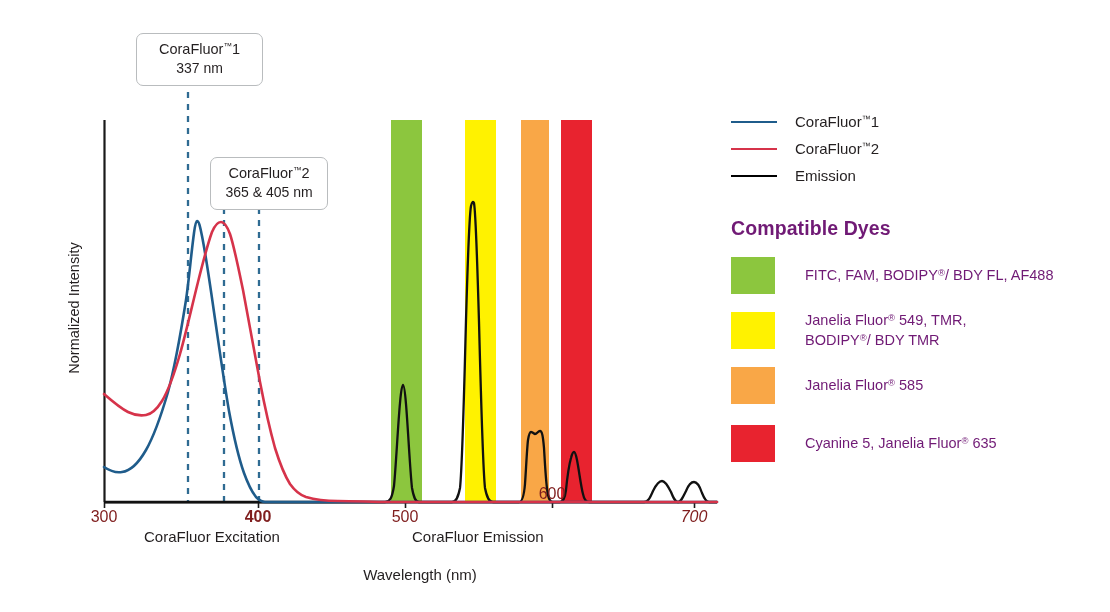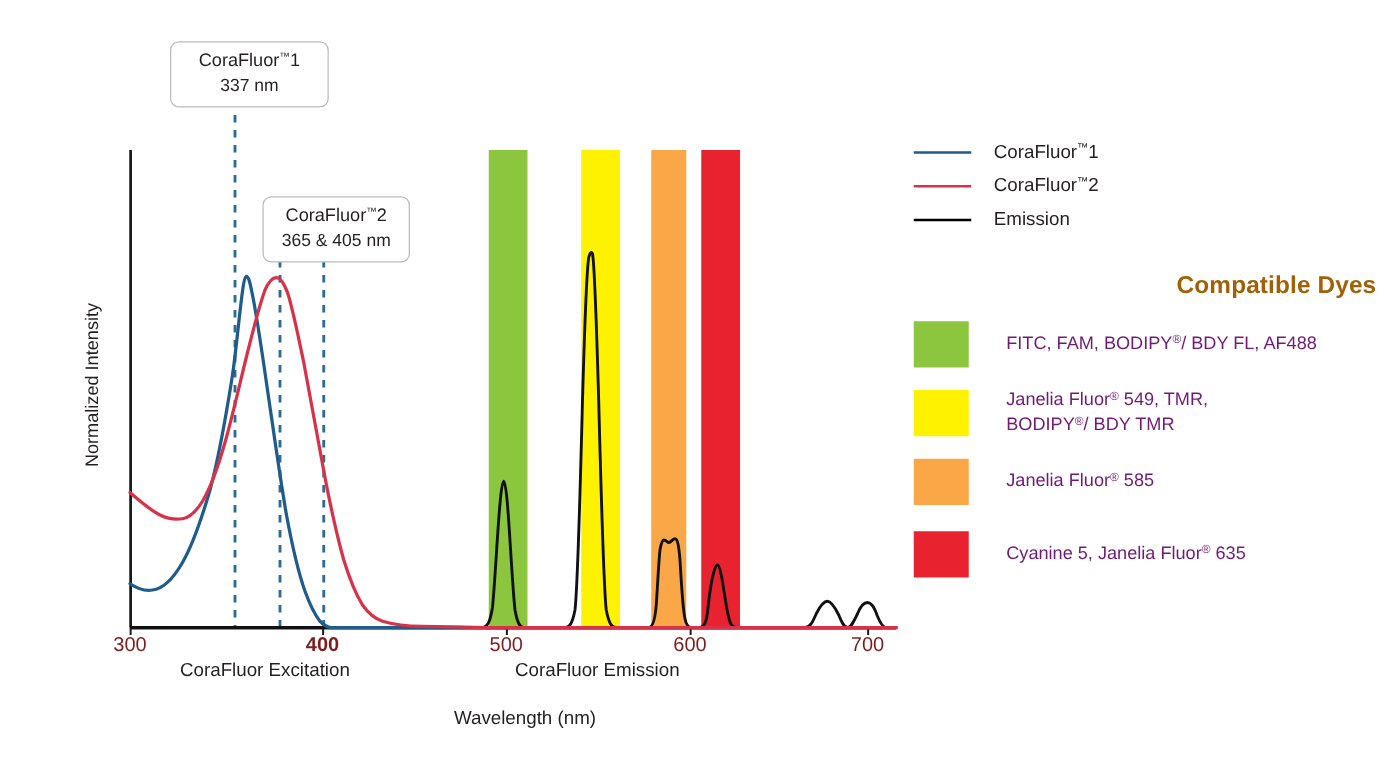--- a/index.html
+++ b/index.html
@@ -35,21 +35,21 @@
   }
   #xtitle{position:absolute;left:270px;top:566px;width:300px;text-align:center;font-size:15px;}
 
   
   #legend{position:absolute;left:731px;top:108px;width:370px;}
   .lg-row{display:flex;align-items:center;height:27px;}
   .lg-line{width:46px;height:0;border-top:2.4px solid #000;margin-right:18px;flex:0 0 auto;}
   .lg-txt{font-size:15px;color:#231f20;white-space:nowrap;}
   .lg-txt sup{font-size:9px;vertical-align:0.55em;}
 
-  #dyes-title{margin-top:28px;font-size:19.5px;font-weight:bold;color:#a16207;letter-spacing:.1px;text-align:right;}
+  #dyes-title{margin-top:28px;font-size:19.5px;font-weight:bold;color:#701a75;letter-spacing:.1px;}
   .dye-row{display:flex;align-items:center;margin-top:17px;}
   .dye-sw{width:44px;height:37px;flex:0 0 auto;margin-right:30px;}
   .dye-txt{font-size:14.5px;line-height:1.35;color:#701a75;}
   .dye-txt sup{font-size:9.5px;vertical-align:.45em;}
 </style>
 </head>
 <body>
 
 <div id="stage">
 
@@ -163,22 +163,22 @@
   <div class="callout" id="callout2">
     <div class="l1"><span>CoraFluor</span><sup>™</sup><span>2</span></div>
     <div class="l2">365 &amp; 405 nm</div>
   </div>
 
   <div id="ylabel">Normalized Intensity</div>
 
   <div class="axnum" style="left:74px;top:508px;">300</div>
   <div class="axnum" style="left:228px;top:508px;font-weight:bold;">400</div>
   <div class="axnum" style="left:375px;top:508px;text-align:center;">500</div>
-  <div class="axnum" style="left:522px;top:508px;">600</div>
-  <div class="axnum" style="left:664px;top:508px;">700</div>
+  <div class="axnum" style="left:522px;top:485px;">600</div>
+  <div class="axnum" style="left:664px;top:508px;font-style:italic;">700</div>
 
   <div class="axsub" style="left:144px;top:528px;">CoraFluor Excitation</div>
   <div class="axsub" style="left:412px;top:528px;">CoraFluor Emission</div>
 
   <div id="xtitle">Wavelength (nm)</div>
 
   <div id="legend">
 
     <div class="lg-row">
       <div class="lg-line" style="border-top-color:#1f5c8b;"></div>

